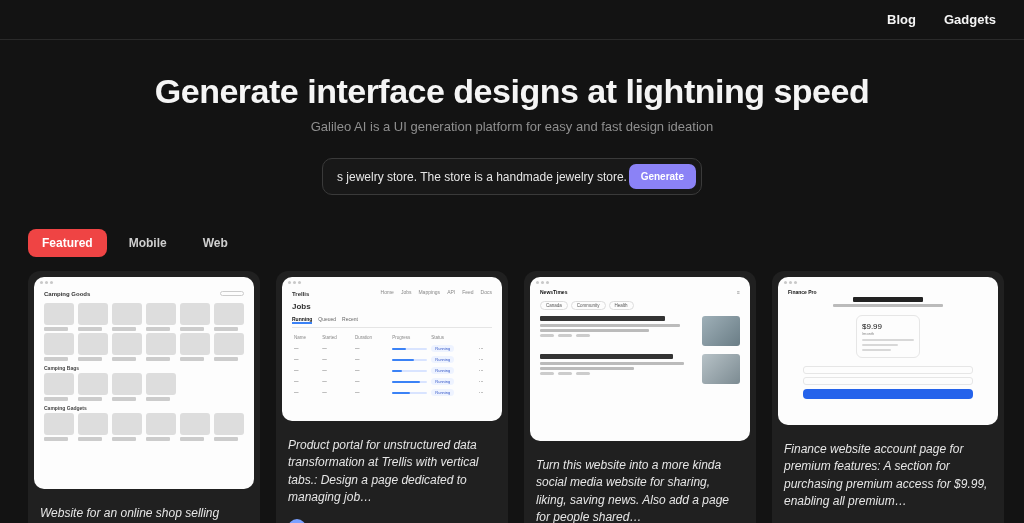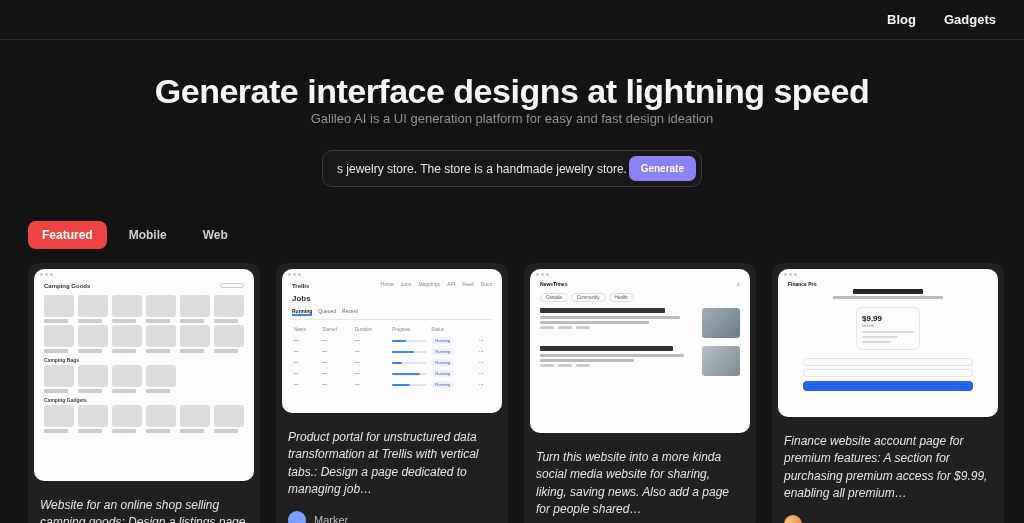--- a/index.html
+++ b/index.html
@@ -23,20 +23,21 @@
   }
   .topbar a { color: #f5f5f5; text-decoration: none; cursor: pointer; text-align: right; }
   
   .hero { text-align: center; margin-top: 32px; }
   .hero h1 {
     font-size: 34px;
     font-weight: 700;
     letter-spacing: -0.5px;
   }
   .hero .sub {
+    margin-top: 8px;
     font-size: 13px;
     color: #8f8f8f;
   }
   
   .promptwrap {
     margin: 24px auto 0;
     width: 380px;
     display: flex;
     align-items: center;
     border: 1px solid #3a3a3a;
@@ -170,21 +171,21 @@
   .c2 .meta{display:flex; gap:4px;}
   .c2 .meta span{height:3px; width:14px; background:#ccc; border-radius:2px;}
 
   
   .c3 { height: 148px; padding:10px 10px; font-size:5px; color:#333; text-align:center;}
   .c3 .ttl{height:5px; width:70px; background:#222; margin:2px auto 2px; border-radius:1px;}
   .c3 .sub{height:3px; width:110px; background:#bbb; margin:0 auto 8px; border-radius:1px;}
   .c3 .plans{display:flex; gap:6px; justify-content:center;}
   .c3 .plan{width:64px; border:1px solid #e6e6e6; border-radius:6px; padding:6px 5px; text-align:left;}
   .c3 .plan.hl{border-color:#3b82f6;}
-  .c3 .price{font-size:8px; font-weight:700; color:#111;}
+  .c3 .price{font-size:8px; font-weight:400; color:#111;}
   .c3 .per{font-size:4px; color:#888;}
   .c3 .feat{height:2px; background:#d8d8d8; border-radius:1px; margin-top:3px;}
   .c3 .form{margin-top:8px;}
   .c3 .field{height:8px; border:1px solid #e6e6e6; border-radius:3px; margin:3px auto; width:170px;}
   .c3 .paybtn{height:10px; width:170px; background:#2563eb; border-radius:4px; margin:4px auto 0;}
 
   
   .dots{position:absolute; top:4px; left:6px; display:flex; gap:2px;}
   .dots i{width:3px;height:3px;border-radius:50%; background:#c9c9c9; display:block;}
 </style>

